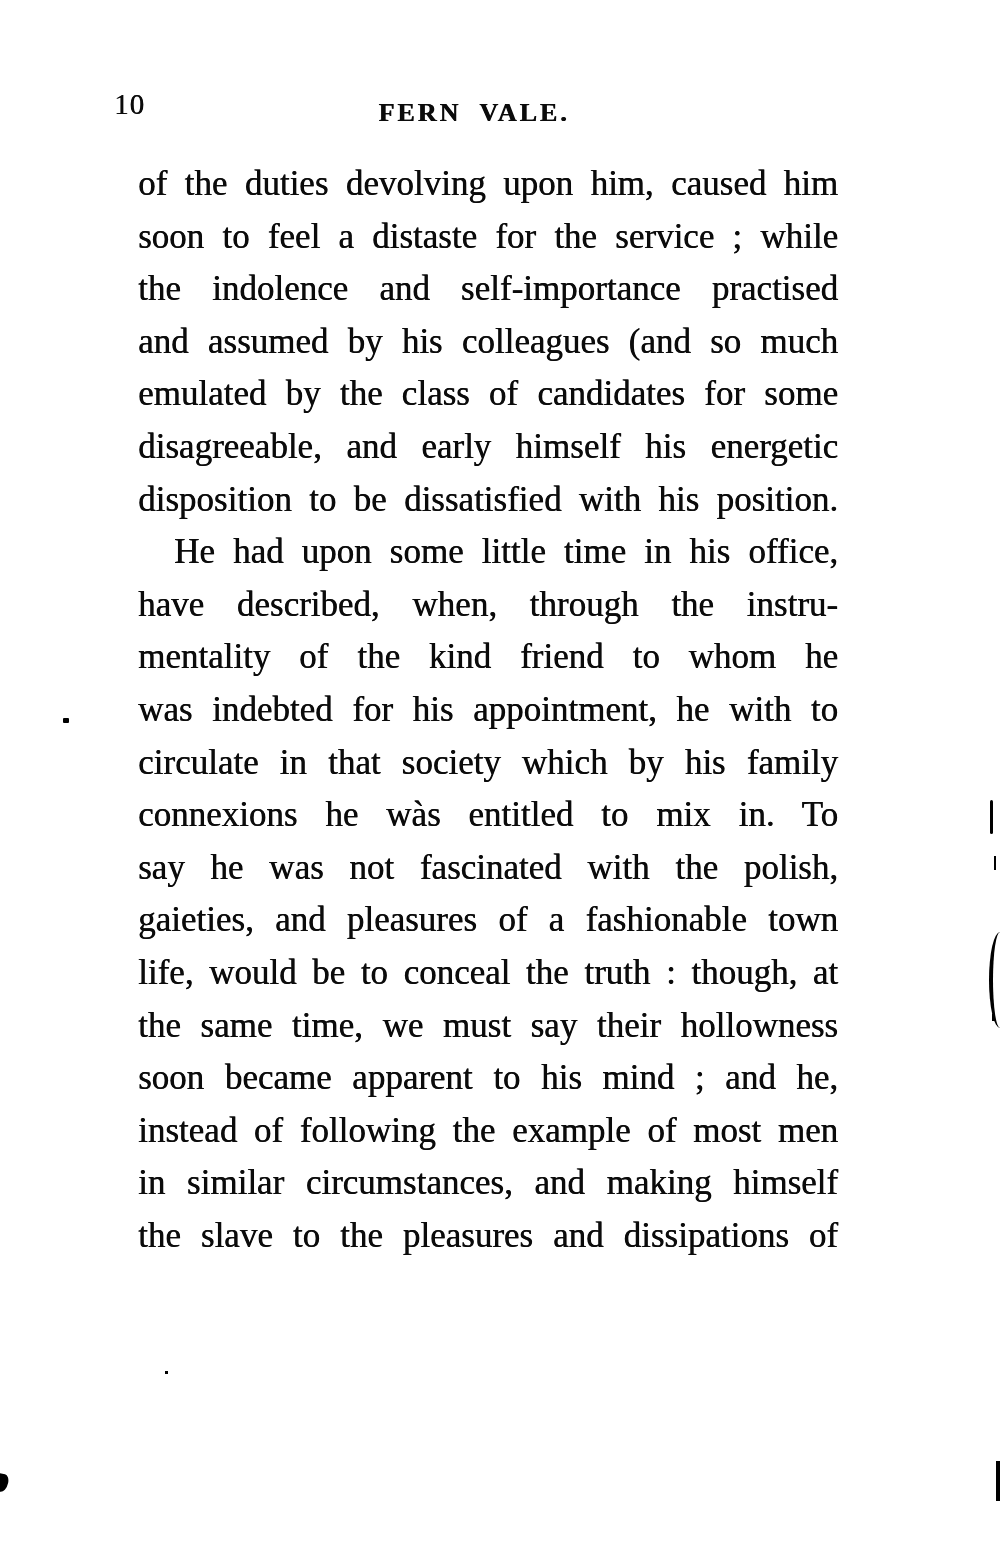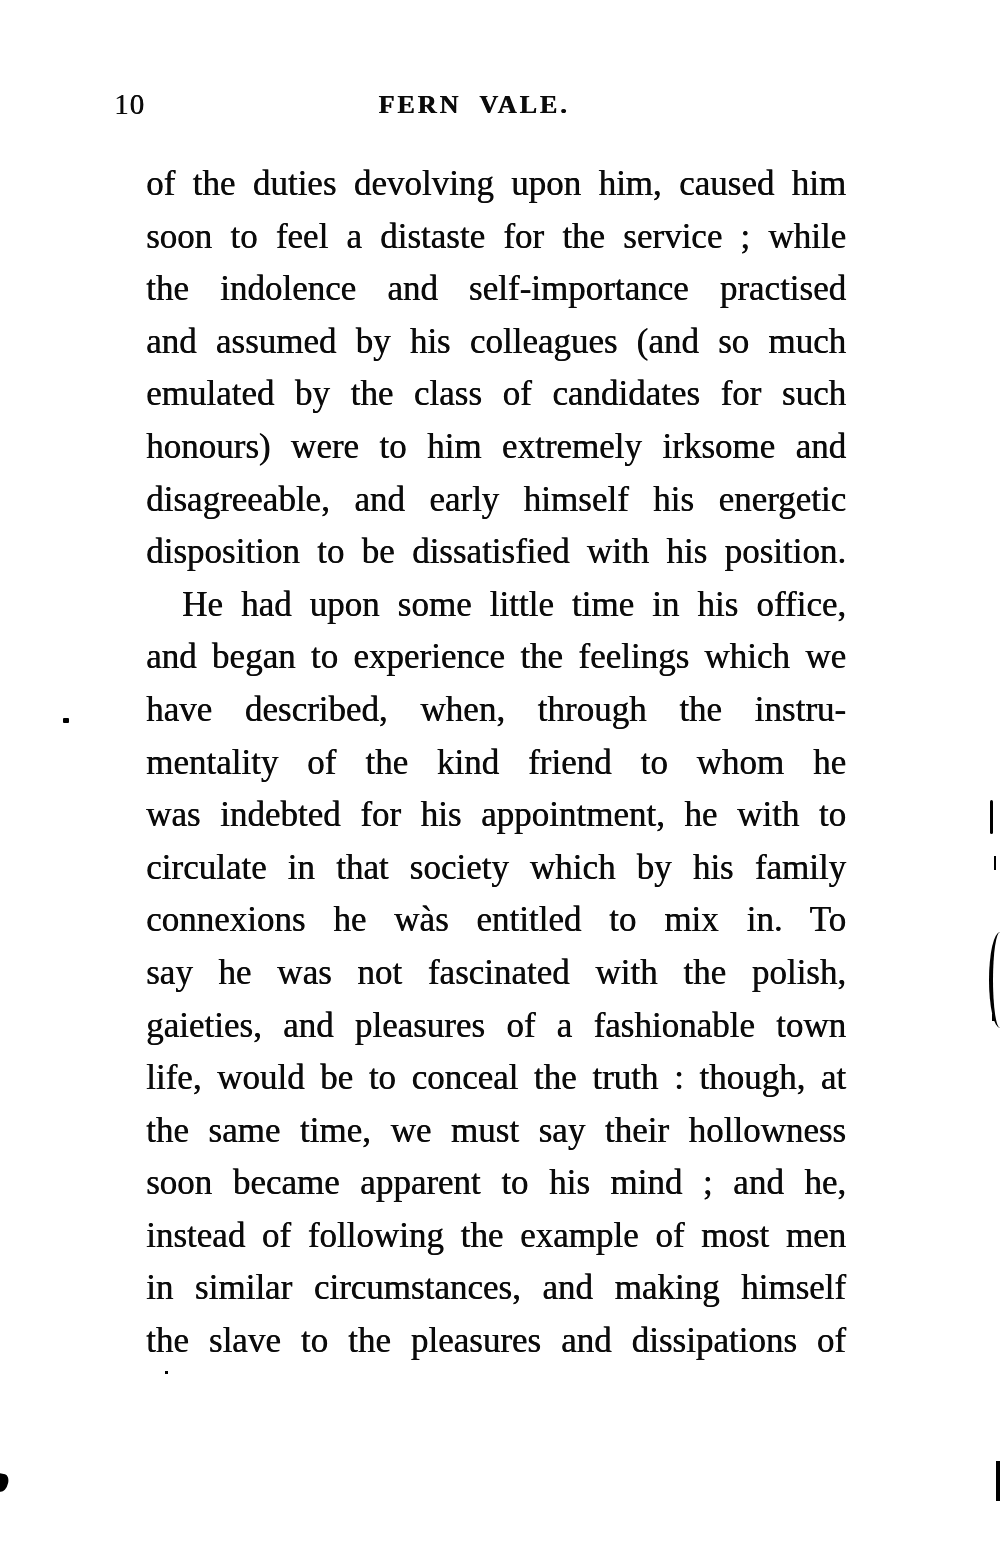--- a/index.html
+++ b/index.html
@@ -20,39 +20,38 @@
     position: absolute;
     left: 114px;
     top: 88px;
     font-size: 29px;
     letter-spacing: 1px;
     text-shadow: 0.5px 0 0 currentColor;
   }
   .running-header-wrap {
     position: absolute;
     left: 138px;
-    top: 90px;
+    top: 98px;
     width: 700px;
     text-align: center;
   }
   .running-header {
     display: inline-block;
     font-size: 26px;
     font-weight: bold;
     letter-spacing: 3px;
     word-spacing: 9px;
     text-shadow: 0.6px 0 0 currentColor;
     transform: translateX(-14px);
   }
   .body-text {
     position: absolute;
     left: 138px;
     top: 158px;
     width: 700px;
-    margin-left: 8px;
   }
   .line {
     height: 52.6px;
     line-height: 52.6px;
     font-size: 35px;
     text-align: justify;
     text-align-last: justify;
     white-space: nowrap;
     text-shadow: 0.5px 0 0 currentColor;
   }
@@ -84,28 +83,26 @@
   <div class="running-header-wrap">
     <span class="running-header">FERN VALE.</span>
   </div>
 
   <div class="body-text">
     <div>
       <div class="line">of the duties devolving upon him, caused him</div>
       <div class="line">soon to feel a distaste for the service ; while</div>
       <div class="line">the indolence and self-importance practised</div>
       <div class="line">and assumed by his colleagues (and so much</div>
-      <div class="line">emulated by the class of candidates for such</div>
-      <div class="line">honours) were to him extremely irksome and</div>
+      <div class="line">emulated by the class of candidates for some</div>
       <div class="line">disagreeable, and early himself his energetic</div>
       <div class="line">disposition to be dissatisfied with his position.</div>
     </div>
     <div>
       <div class="line indent">He had upon some little time in his office,</div>
-      <div class="line">and began to experience the feelings which we</div>
       <div class="line">have described, when, through the instru-</div>
       <div class="line">mentality of the kind friend to whom he</div>
       <div class="line">was indebted for his appointment, he with to</div>
       <div class="line">circulate in that society which by his family</div>
       <div class="line">connexions he wàs entitled to mix in.  To</div>
       <div class="line">say he was not fascinated with the polish,</div>
       <div class="line">gaieties, and pleasures of a fashionable town</div>
       <div class="line">life, would be to conceal the truth :  though, at</div>
       <div class="line">the same time, we must say their hollowness</div>
       <div class="line">soon became apparent to his mind ; and he,</div>

